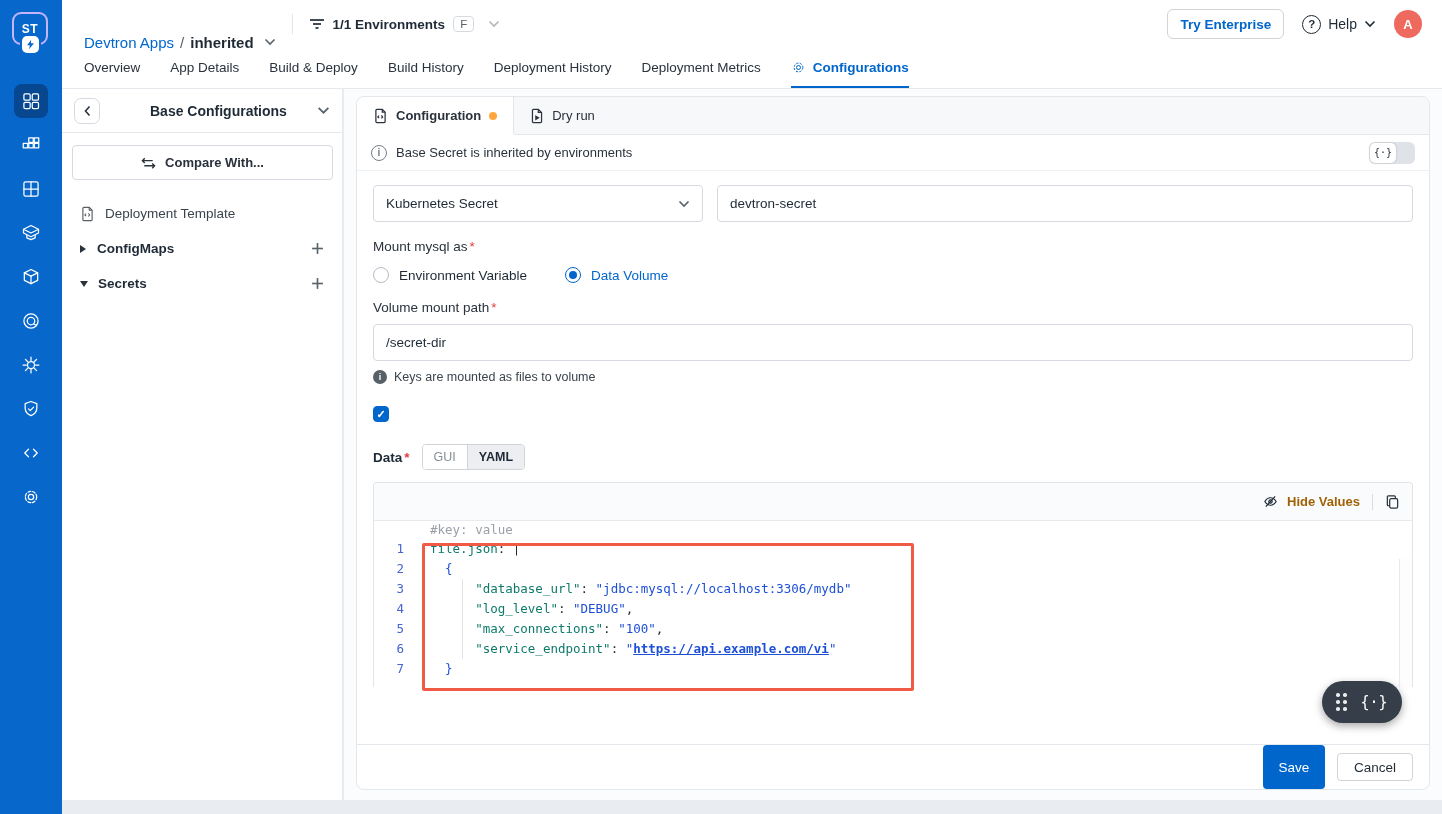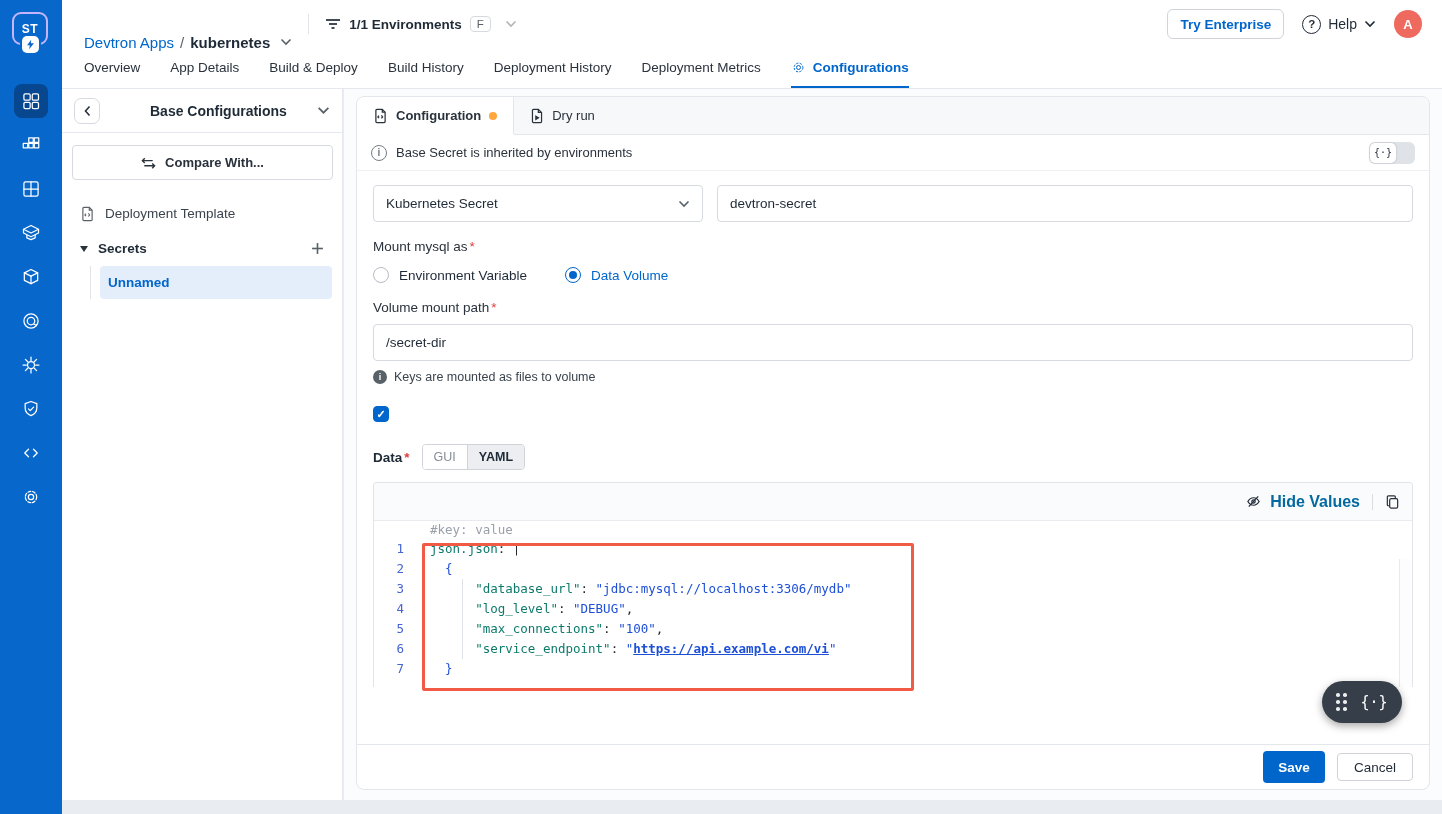--- a/index.html
+++ b/index.html
@@ -102,39 +102,39 @@
   .sub-hint { font-size:12.5px; color:#596168; margin-top:4px; }
   .data-row { margin-top:22px; display:flex; align-items:center; gap:12px; }
   .data-label { font-weight:700; font-size:13.5px; }
   .segmented { display:flex; border:1px solid #d0d4d9; border-radius:4px; overflow:hidden; }
   .seg { padding:5px 11px; font-size:12.5px; cursor:pointer; background:#fff; color:#868e96; }
   .seg.active { background:#eceef1; color:#1f2a37; font-weight:700; border-left:1px solid #d0d4d9; }
 
   
   .editor { margin-top:12px; border:1px solid #e1e4e8; border-bottom:none; border-radius:4px 4px 0 0; position:relative; }
   .ed-toolbar { height:38px; background:#fafbfc; border-bottom:1px solid #e8eaee; display:flex; align-items:center; justify-content:flex-end; gap:12px; padding:0 12px; border-radius:4px 4px 0 0; }
-  .hide-values { display:flex; align-items:center; gap:8px; font-size:16px; font-weight:600; color:#0369a1; cursor:pointer; }
+  .hide-values { display:flex; align-items:center; gap:8px; font-size:13px; font-weight:600; color:#a16207; cursor:pointer; }
   .tb-div { width:1px; height:16px; background:#d9dce1; }
   .ed-body { position:relative; height:166px; background:#fff; font-family:"DejaVu Sans Mono",monospace; font-size:12.5px; overflow:hidden; }
   .comment-line { height:18px; line-height:18px; padding-left:56px; color:#9aa0a8; white-space:pre; }
   .code-line { display:flex; height:20px; line-height:20px; }
   .ln { flex:0 0 44px; text-align:right; padding-right:14px; color:#4665d2; }
   .code { white-space:pre; padding-left:12px; }
   .tok-key { color:#0d7a6a; }
   .tok-str { color:#1d4fd7; }
   .tok-url { color:#1d4fd7; text-decoration:underline;font-weight:bold; }
   .tok-op { color:#24292f; }
   .tok-brace { color:#1d4fd7; }
   .tok-pl { color:#24292f; }
   .indent-guide { position:absolute; left:88px; top:58px; width:1px; height:80px; background:#dfe3e8; }
   .minimap { position:absolute; right:0; top:38px; bottom:0; width:13px; border-left:1px solid #e8eaee; background:#fdfdfe; }
   .highlight-box { position:absolute; left:48px; top:60px; width:492px; height:148px; border:3px solid #f15b45; border-radius:2px; pointer-events:none; z-index:6; }
 
   .card-footer { flex:0 0 45px; border-top:1px solid #e3e6ea; display:flex; align-items:center; justify-content:flex-end; gap:12px; padding:0 16px; }
-  .btn-save { height:32px; min-width:62px; background:#0066cc; color:#fff; border:none; border-radius:4px; font-weight:700; font-size:13.5px; cursor:pointer; font-family:inherit; }
+  .btn-save { height:44px; min-width:62px; background:#0066cc; color:#fff; border:none; border-radius:4px; font-weight:400; font-size:13.5px; cursor:pointer; font-family:inherit; }
   .btn-cancel { height:28px; padding:0 16px; background:#fff; color:#1f2a37; border:1px solid #d0d4d9; border-radius:4px; font-size:13.5px; cursor:pointer; font-family:inherit; }
 
   
   .float-widget { position:absolute; right:40px; top:681px; width:80px; height:42px; background:#353e49; border-radius:21px; display:flex; align-items:center; justify-content:center; gap:13px; z-index:50; box-shadow:0 3px 8px rgba(0,0,0,.35); cursor:pointer; }
   .drag-dots { display:grid; grid-template-columns:repeat(2, 4px); grid-template-rows:repeat(3, 4px); gap:3px; }
   .drag-dots i { width:3.5px; height:3.5px; border-radius:50%; background:#fff; opacity:.9; }
   .widget-braces { color:#fff; font-family:"DejaVu Sans Mono",monospace; font-size:15px; }
 </style>
 </head>
 <body>
@@ -225,21 +225,21 @@
           <circle cx="12" cy="12" r="6.8" stroke-dasharray="3.4 2.1"></circle>
         </svg>
     </div>
   </nav>
 </aside>
 
 <header class="topbar">
   <div class="crumb">
     <span class="crumb-root">Devtron Apps</span>
     <span class="crumb-sep">/</span>
-    <span class="crumb-app">kubernetes</span>
+    <span class="crumb-app">inherited</span>
     <span style="margin-left:4px;">
       <svg width="12" height="8" viewBox="0 0 12 8">
           <polyline points="1.5,1.5 6,6 10.5,1.5" fill="none" stroke="#596168" stroke-width="1.6"></polyline>
         </svg>
     </span>
   </div>
   <div class="vdiv"></div>
   <div class="env-select">
     <span>
       <svg width="16" height="12" viewBox="0 0 16 12">
@@ -311,31 +311,38 @@
       <span class="row-icon">
         <svg width="15" height="16" viewBox="0 0 16 18">
             <path d="M10 1.5H4a1.2 1.2 0 0 0-1.2 1.2v12.6A1.2 1.2 0 0 0 4 16.5h8a1.2 1.2 0 0 0 1.2-1.2V4.7z" fill="none" stroke="#596168" stroke-width="1.3"></path>
             <path d="M10 1.5V4.7h3.2" fill="none" stroke="#596168" stroke-width="1.3"></path>
             <path d="M6.4 8.6 5 10l1.4 1.4 M9 8.2 10.4 10 9 11.8" fill="none" stroke="#596168" stroke-width="1.2"></path>
           </svg>
       </span>
       <span>Deployment Template</span>
     </div>
     <div class="lp-row group">
+      <span class="caret-r"></span>
+      <span>ConfigMaps</span>
+      <span class="plus">
+        <svg width="13" height="13" viewBox="0 0 12 12">
+            <line x1="6" y1="1" x2="6" y2="11" stroke="#596168" stroke-width="1.5"></line>
+            <line x1="1" y1="6" x2="11" y2="6" stroke="#596168" stroke-width="1.5"></line>
+          </svg>
+      </span>
+    </div>
+    <div class="lp-row group">
       <span class="caret-d"></span>
       <span>Secrets</span>
       <span class="plus">
         <svg width="13" height="13" viewBox="0 0 12 12">
             <line x1="6" y1="1" x2="6" y2="11" stroke="#596168" stroke-width="1.5"></line>
             <line x1="1" y1="6" x2="11" y2="6" stroke="#596168" stroke-width="1.5"></line>
           </svg>
       </span>
-    </div>
-    <div class="tree-wrap">
-      <div class="lp-row selected">Unnamed</div>
     </div>
   </div>
 </section>
 
 <section class="content">
   <div class="main-card">
 
     <div class="card-tabs">
       <div class="ctab active">
         <svg width="15" height="16" viewBox="0 0 16 18">
@@ -431,21 +438,21 @@
                 <rect x="5" y="4.5" width="8.5" height="10" rx="1.5" fill="none" stroke="#2a323c" stroke-width="1.3"></rect>
                 <path d="M11 4.5v-2A1 1 0 0 0 10 1.5H3.5a1 1 0 0 0-1 1V11a1 1 0 0 0 1 1H5" fill="none" stroke="#2a323c" stroke-width="1.3"></path>
               </svg>
           </span>
         </div>
         <div class="ed-body">
           <div class="comment-line">#key: value</div>
           <div>
               <div class="code-line">
                 <span class="ln">1</span>
-                <span class="code"><span class="tok-key">json.json</span><span class="tok-op">: </span><span class="tok-op">|</span></span>
+                <span class="code"><span class="tok-key">file.json</span><span class="tok-op">: </span><span class="tok-op">|</span></span>
               </div>
               <div class="code-line">
                 <span class="ln">2</span>
                 <span class="code"><span class="tok-pl">  </span><span class="tok-brace">{</span></span>
               </div>
               <div class="code-line">
                 <span class="ln">3</span>
                 <span class="code"><span class="tok-pl">      </span><span class="tok-key">"database_url"</span><span class="tok-op">: </span><span class="tok-str">"jdbc:mysql://localhost:3306/mydb"</span></span>
               </div>
               <div class="code-line">

